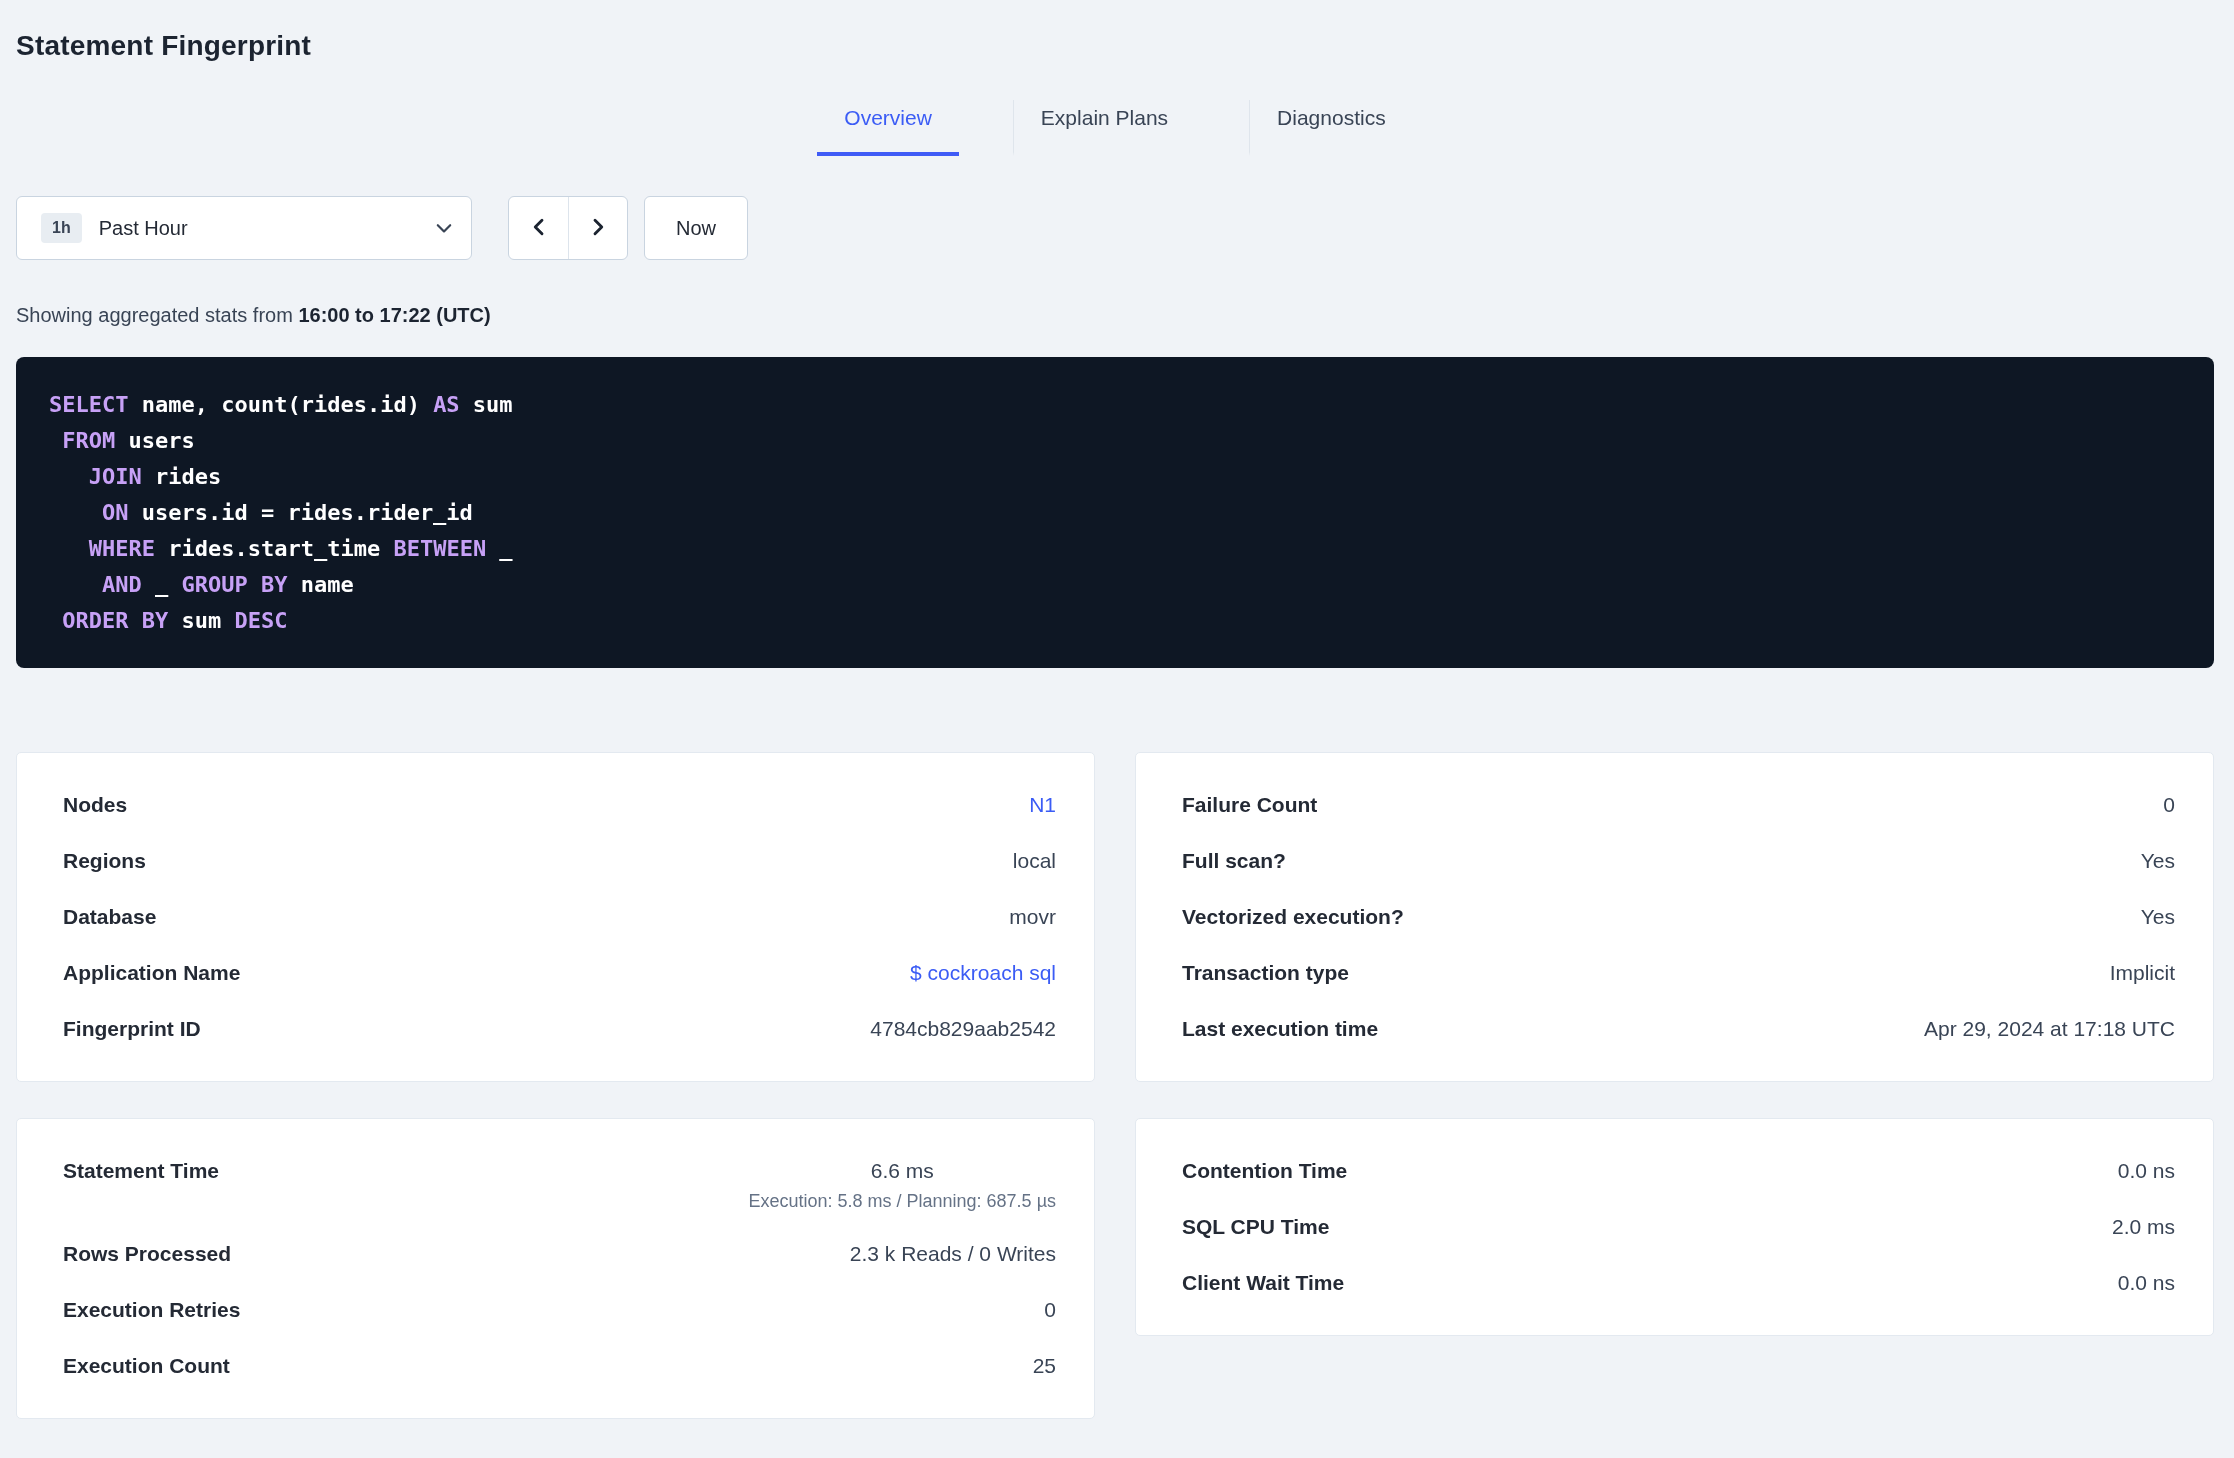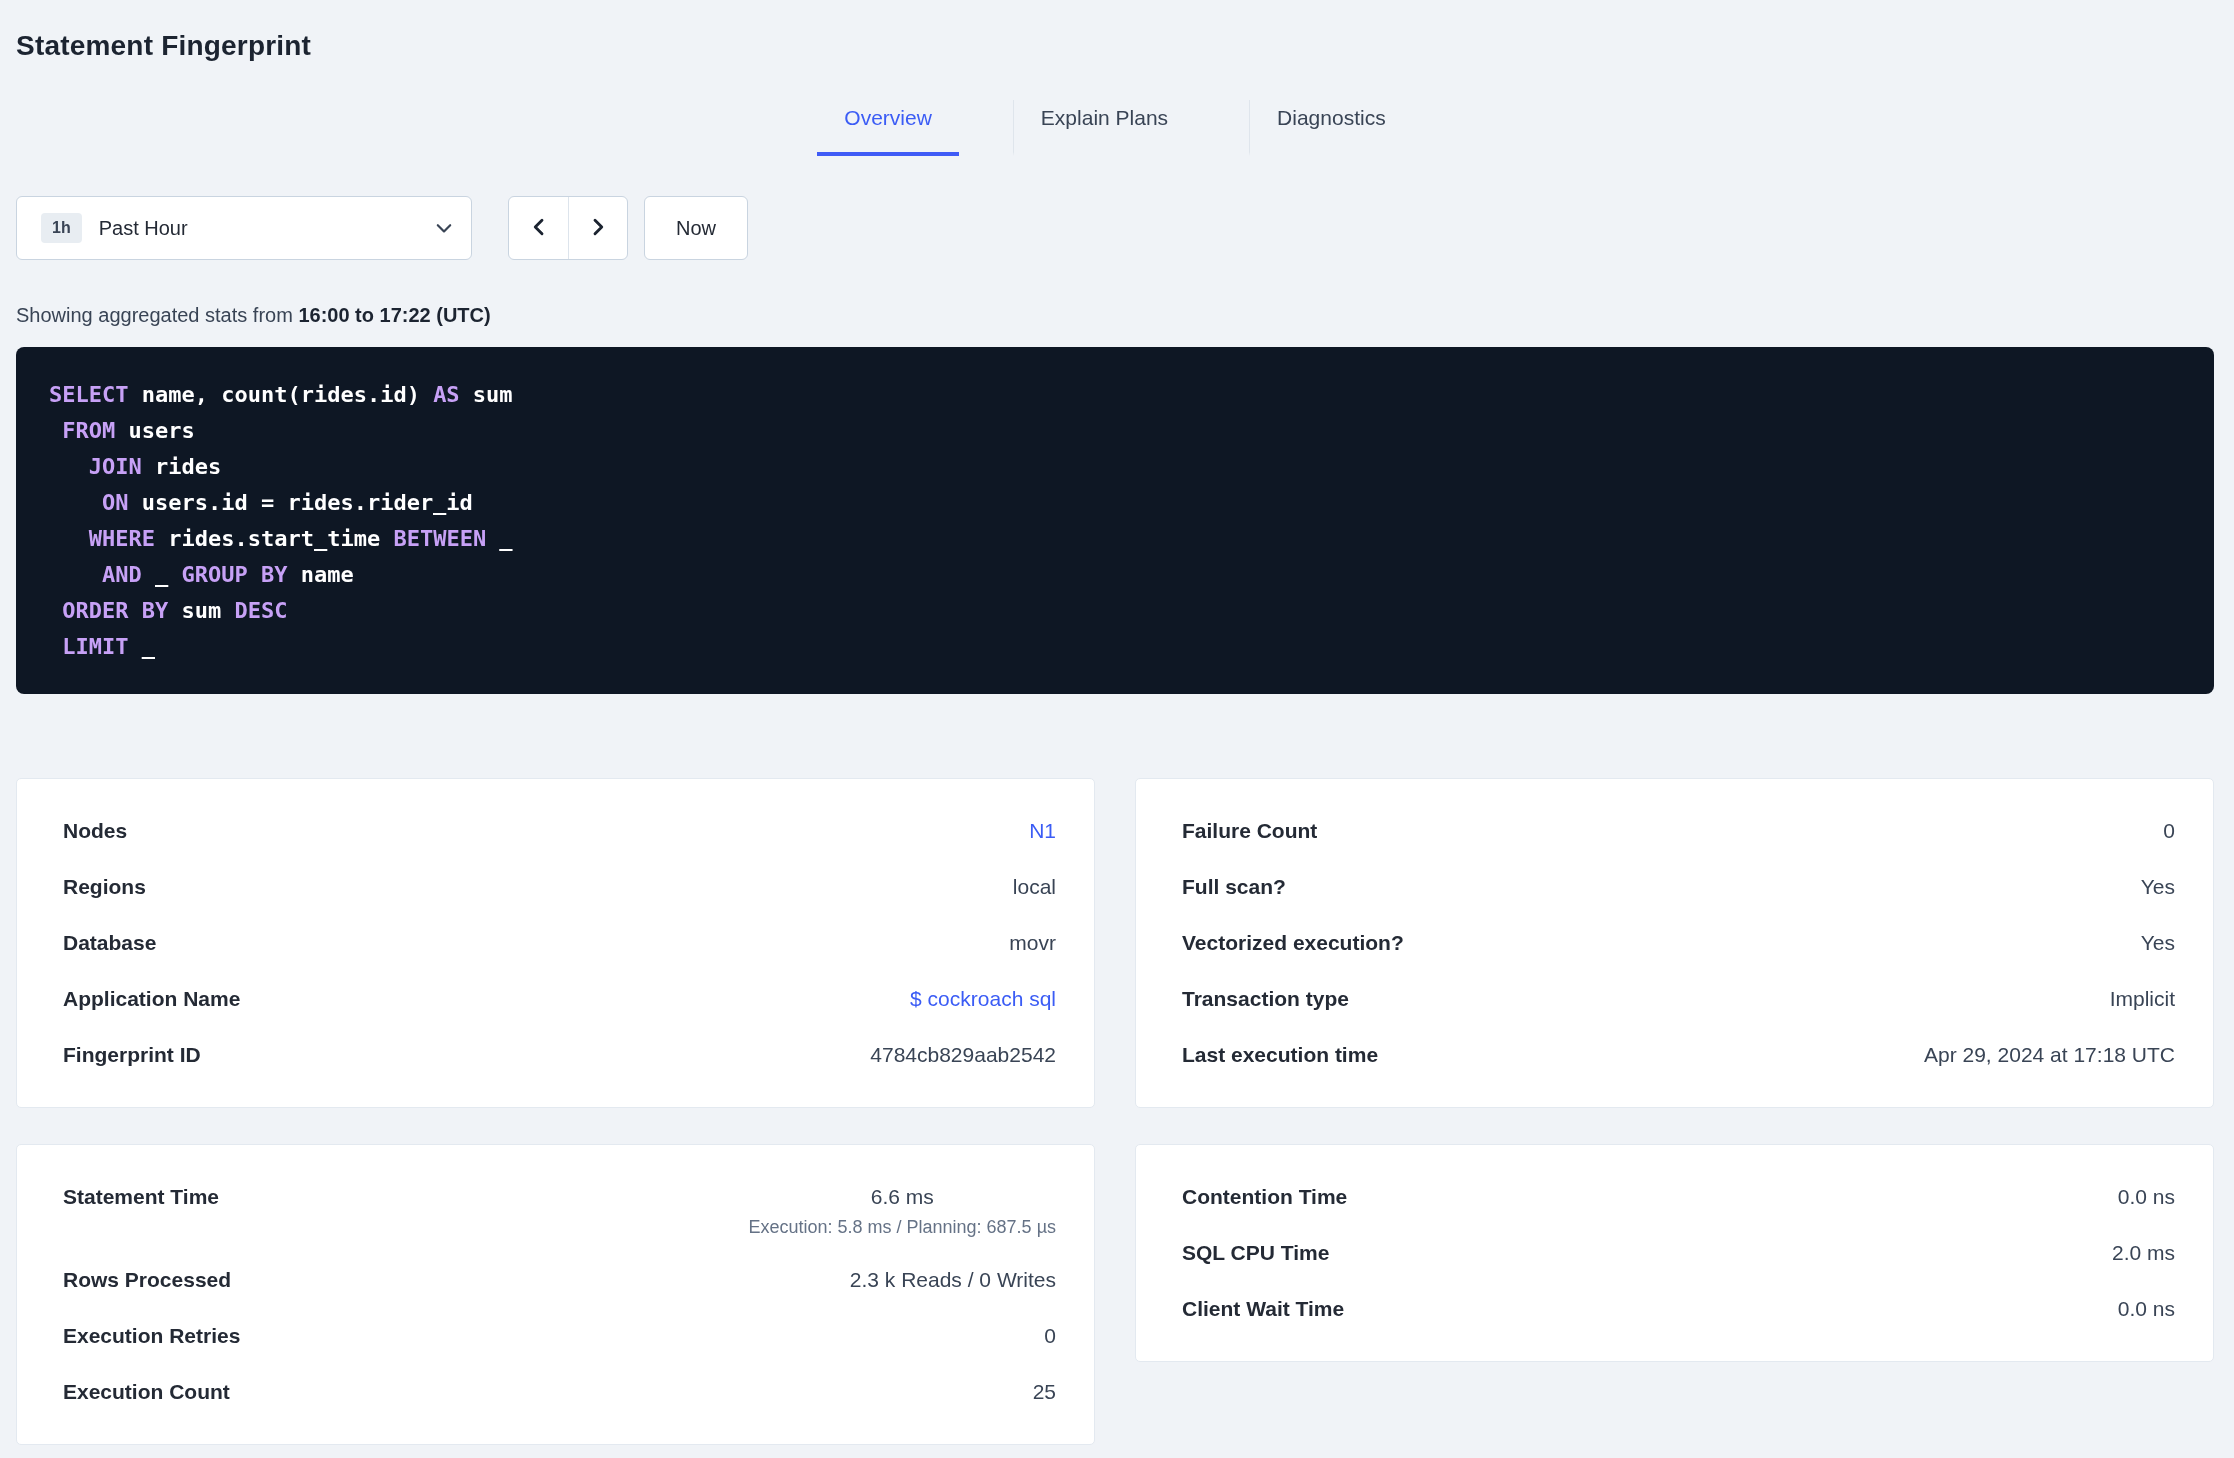--- a/index.html
+++ b/index.html
@@ -54,21 +54,21 @@
   .now-btn {
     margin-left: 16px; padding: 0 31px;
     background: #fff; border: 1px solid #c9d4e0; border-radius: 6px;
     font-family: inherit; font-size: 20px; color: #242a35; cursor: pointer;
   }
 
   .summary { margin-top: 44px; font-size: 20px; color: #394455; }
   .summary strong { color: #1c2431; font-weight: 700; }
 
   .sql-box {
-    margin-top: 20px;
+    margin-top: 30px;
     background: #0e1724;
     border-radius: 8px;
     padding: 30px 30px 29px 33px;
     font-family: "DejaVu Sans Mono", monospace;
     font-size: 22px; line-height: 36px; font-weight: 700;
     color: #ffffff;
   }
   .sql-line { white-space: pre; }
   .sql-box .kw { color: #c7a1f6; }
   .sql-box .pl { color: #ffffff; }
@@ -146,21 +146,20 @@
   </p>
 
   <div class="sql-box">
       <div class="sql-line"><span class="kw">SELECT</span><span class="pl"> name, count(rides.id) </span><span class="kw">AS</span><span class="pl"> sum</span></div>
       <div class="sql-line"><span class="pl"> </span><span class="kw">FROM</span><span class="pl"> users</span></div>
       <div class="sql-line"><span class="pl">   </span><span class="kw">JOIN</span><span class="pl"> rides</span></div>
       <div class="sql-line"><span class="pl">    </span><span class="kw">ON</span><span class="pl"> users.id = rides.rider_id</span></div>
       <div class="sql-line"><span class="pl">   </span><span class="kw">WHERE</span><span class="pl"> rides.start_time </span><span class="kw">BETWEEN</span><span class="pl"> _</span></div>
       <div class="sql-line"><span class="pl">    </span><span class="kw">AND</span><span class="pl"> _ </span><span class="kw">GROUP BY</span><span class="pl"> name</span></div>
       <div class="sql-line"><span class="pl"> </span><span class="kw">ORDER BY</span><span class="pl"> sum </span><span class="kw">DESC</span></div>
-      <div class="sql-line"><span class="pl"> </span><span class="kw">LIMIT</span><span class="pl"> _</span></div>
     </div>
 
   <div class="cards">
       <section class="card">
         <div class="card-row">
           <span class="row-label">Nodes</span>
           <span class="row-value-wrap">
             <span class="row-value link">N1</span>
           </span>
         </div>

